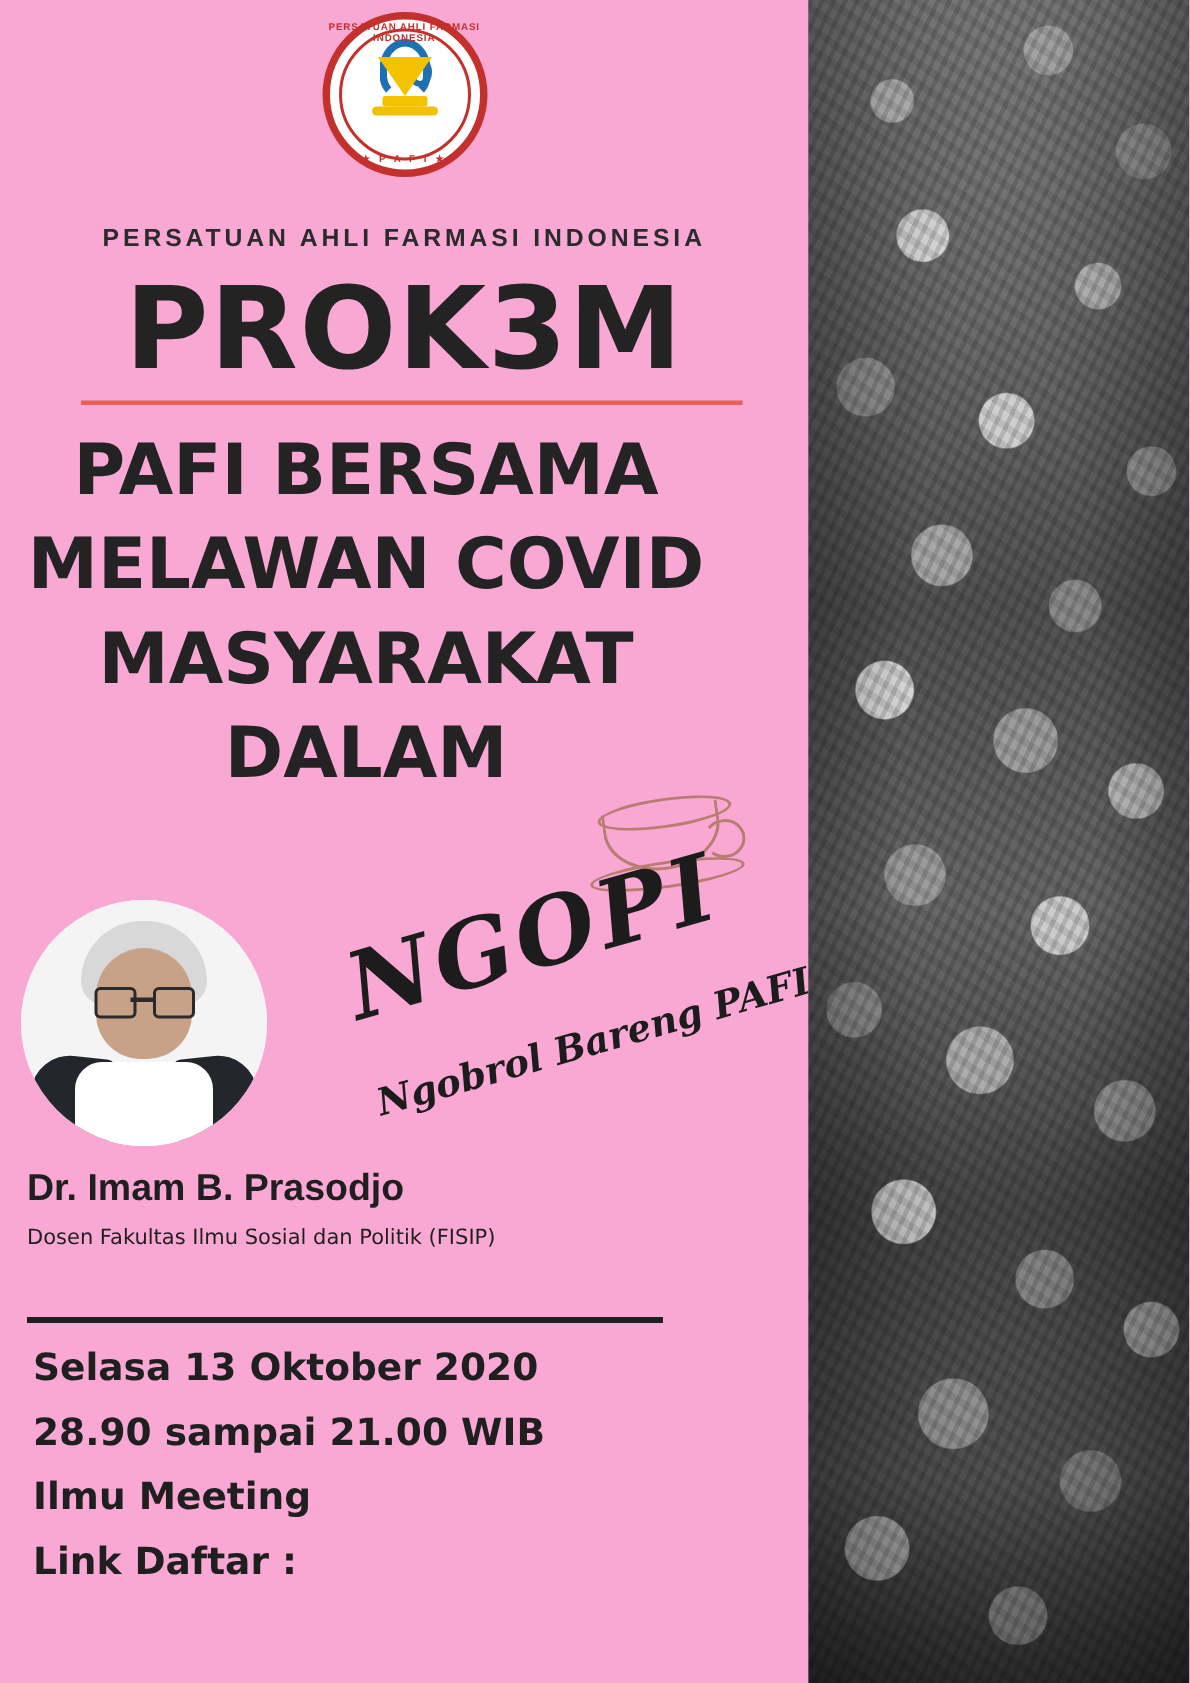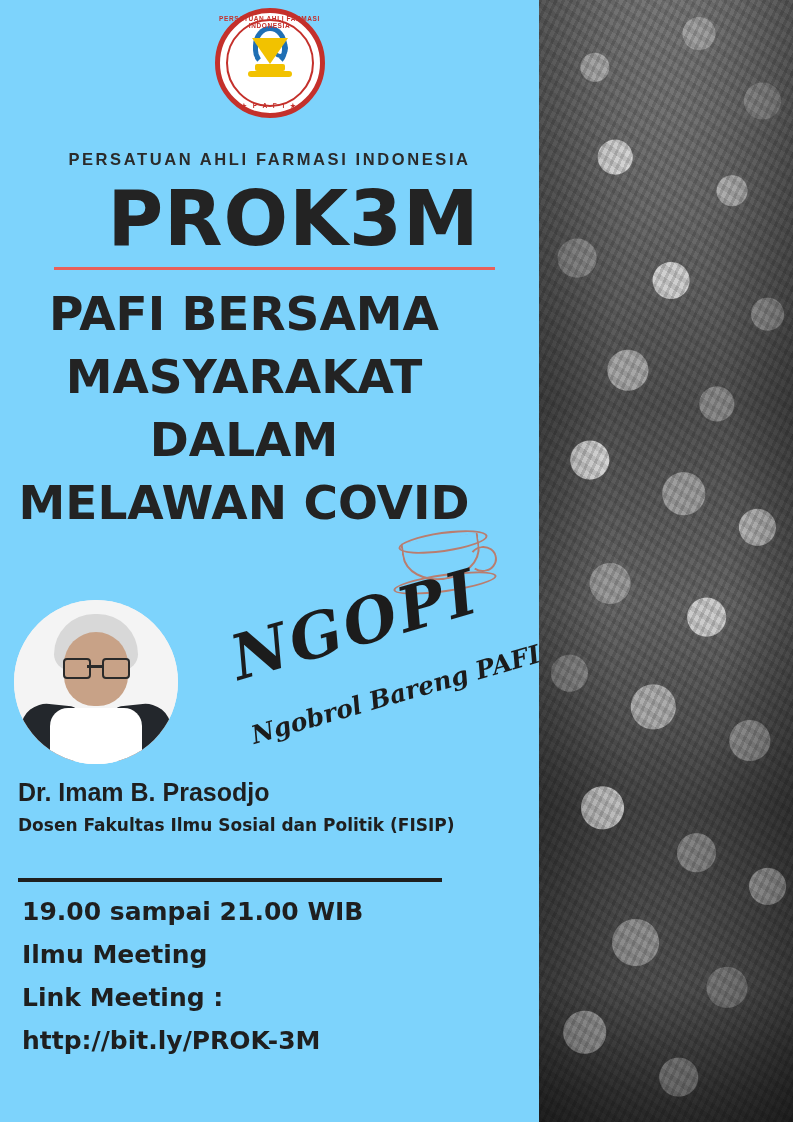--- a/index.html
+++ b/index.html
@@ -10,21 +10,21 @@
     width: 793px;
     height: 1122px;
     font-family: "Liberation Sans", sans-serif;
     background: #e9e9e9;
     overflow: hidden;
   }
   .poster {
     position: relative;
     width: 793px;
     height: 1122px;
-    background: #7dd3fc;
+    background: #f9a8d4;
     overflow: hidden;
   }
 
   
   .photo-col {
     position: absolute;
     top: 0;
     right: 0;
     width: 254px;
     height: 1122px;
@@ -199,21 +199,20 @@
     top: 176px;
     left: 0;
     width: 539px;
     text-align: center;
     font-size: 76px;
     line-height: 86px;
     font-weight: bold;
     letter-spacing: 1px;
     color: #232323;
     font-family: "DejaVu Sans", sans-serif;
-    margin-left: 24px;
   }
   .rule-red {
     position: absolute;
     top: 267px;
     left: 54px;
     width: 441px;
     height: 3px;
     background: #e8605a;
   }
   .headline {
@@ -383,22 +382,22 @@
     top: 778px;
     font-size: 25px;
     font-weight: bold;
     color: #1f1f1f;
     font-family: Liberation Sans, sans-serif;
   }
   .speaker-role {
     position: absolute;
     left: 18px;
     top: 814px;
-    font-size: 17px;
-    font-weight: bold;
+    font-size: 14px;
+    font-weight: normal;
     line-height: 23px;
     color: #1f1f1f;
     font-family: "DejaVu Sans", sans-serif;
   }
   .rule-dark {
     position: absolute;
     left: 18px;
     top: 878px;
     width: 424px;
     height: 4px;
@@ -444,22 +443,22 @@
     </div>
 
     <div class="org-name">PERSATUAN AHLI FARMASI INDONESIA</div>
 
     <div class="prok3m">PROK3M</div>
 
     <div class="rule-red"></div>
 
     <div class="headline">
       <div>PAFI BERSAMA</div>
+      <div>MELAWAN COVID</div>
       <div>MASYARAKAT DALAM</div>
-      <div>MELAWAN COVID</div>
     </div>
 
     <div class="ngopi-wrap">
       <div class="cup">
         <div class="rim"></div>
         <div class="body"></div>
         <div class="handle"></div>
         <div class="saucer"></div>
       </div>
       <div class="ngopi">NGOPI</div>
@@ -479,20 +478,20 @@
     </div>
 
     <div class="speaker-name">Dr. Imam B. Prasodjo</div>
     <div class="speaker-role">
       <div>Dosen Fakultas Ilmu Sosial dan Politik (FISIP)</div>
     </div>
 
     <div class="rule-dark"></div>
 
     <div class="details">
-      <div>19.00 sampai 21.00 WIB</div>
+      <div>Selasa 13 Oktober 2020</div>
+      <div>28.90 sampai 21.00 WIB</div>
       <div>Ilmu Meeting</div>
-      <div>Link Meeting :</div>
-      <div>http://bit.ly/PROK-3M</div>
+      <div>Link Daftar :</div>
     </div>
 
   </div>
 </div>
 
 </body></html>

